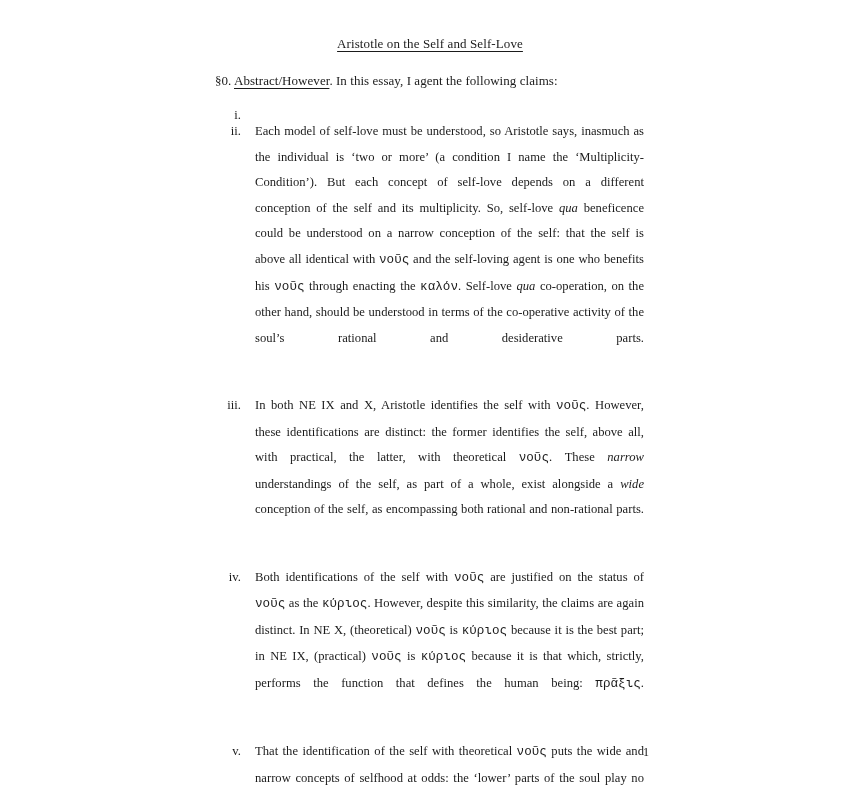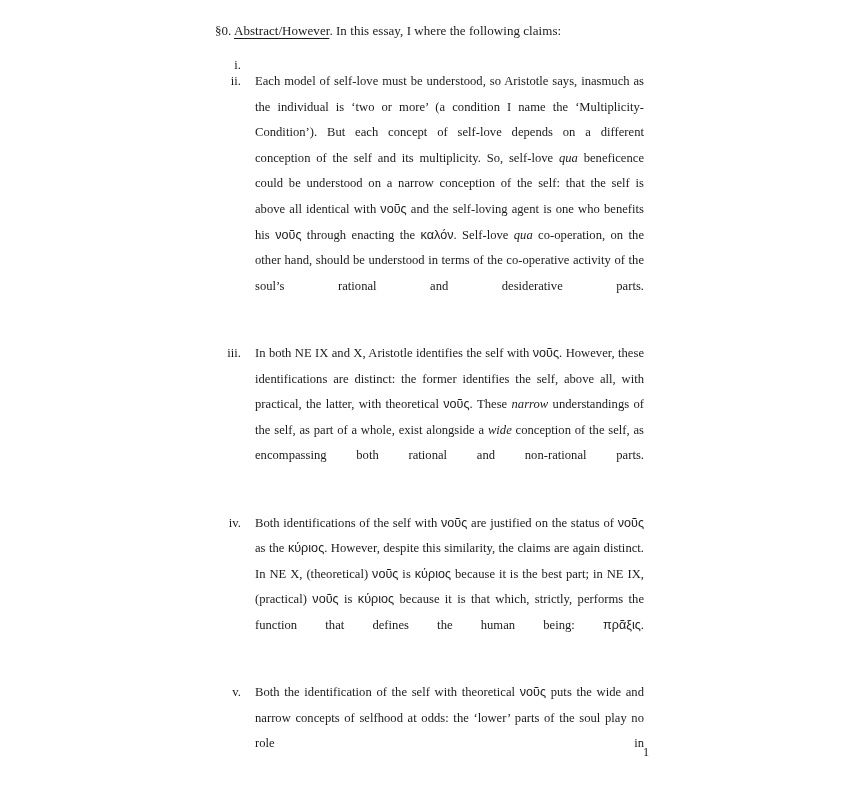--- a/index.html
+++ b/index.html
@@ -95,63 +95,66 @@
   }
   .claim > .body::after {
     content: "";
     display: inline-block;
     width: 100%;
   }
 
   em {
   }
   .grk {
-    font-family: Liberation Sans, sans-serif;
+    font-family: Liberation Mono, monospace;
   }
 
   
   .page-number {
     position: absolute;
     left: 0;
     right: 0;
     top: 746px;
     text-align: center;
     padding-left: 432px;
     font-size: 12.2px;
     line-height: 1;
   }
 </style>
 </head>
 <body>
 
 <div class="page">
 
+  <h1 class="doc-title">
+    <span class="ttl"> Aristotle on the Self and Self-Love</span>
+  </h1>
 
   <p class="section-line">
     <span>§0.</span>
-    <span class="sec-underline">Abstract/However</span><span>. In this essay, I where the following claims:</span>
+    <span class="sec-underline">Abstract/However</span><span>. In this essay, I agent the following claims:</span>
   </p>
 
   <div class="claims" id="claims-list">
       <div class="claim">
         <span class="marker">i.</span>
       </div>
       <div class="claim">
         <span class="marker">ii.</span>
         <span class="body"><span>Each model of self-love must be understood, so Aristotle says, inasmuch as the individual is ‘two or more’ (a condition I name the ‘Multiplicity-Condition’). But each concept of self-love depends on a different conception of the self and its multiplicity. So, self-love </span><em>qua</em><span> beneficence could be understood on a narrow conception of the self: that the self is above all identical with </span><span class="grk">νοῦς</span><span> and the self-loving agent is one who benefits his </span><span class="grk">νοῦς</span><span> through enacting the </span><span class="grk">καλόν</span><span>. Self-love </span><em>qua</em><span> co-operation, on the other hand, should be understood in terms of the co-operative activity of the soul’s rational and desiderative parts.</span></span>
       </div>
       <div class="claim">
         <span class="marker">iii.</span>
         <span class="body"><span>In both NE IX and X, Aristotle identifies the self with </span><span class="grk">νοῦς</span><span>. However, these identifications are distinct: the former identifies the self, above all, with practical, the latter, with theoretical </span><span class="grk">νοῦς</span><span>. These </span><em>narrow</em><span> understandings of the self, as part of a whole, exist alongside a </span><em>wide</em><span> conception of the self, as encompassing both rational and non-rational parts.</span></span>
       </div>
       <div class="claim">
         <span class="marker">iv.</span>
         <span class="body"><span>Both identifications of the self with </span><span class="grk">νοῦς</span><span> are justified on the status of </span><span class="grk">νοῦς</span><span> as the </span><span class="grk">κύριος</span><span>. However, despite this similarity, the claims are again distinct. In NE X, (theoretical) </span><span class="grk">νοῦς</span><span> is </span><span class="grk">κύριος</span><span> because it is the best part; in NE IX, (practical) </span><span class="grk">νοῦς</span><span> is </span><span class="grk">κύριος</span><span> because it is that which, strictly, performs the function that defines the human being: </span><span class="grk">πρᾶξις</span><span>.</span></span>
       </div>
       <div class="claim">
         <span class="marker">v.</span>
-        <span class="body"><span>Both the identification of the self with theoretical </span><span class="grk">νοῦς</span><span> puts the wide and narrow concepts of selfhood at odds: the ‘lower’ parts of the soul play no role in </span></span>
+        <span class="body"><span>That the identification of the self with theoretical </span><span class="grk">νοῦς</span><span> puts the wide and narrow concepts of selfhood at odds: the ‘lower’ parts of the soul play no role in </span></span>
       </div>
     </div>
 
   <div class="page-number">1</div>
 
 </div>
 
 </body></html>

